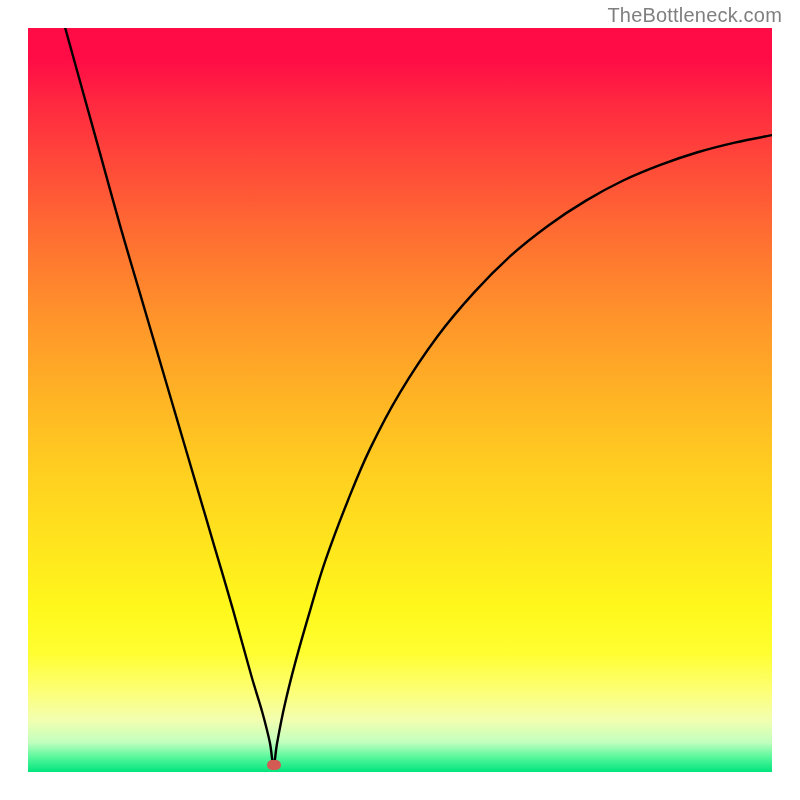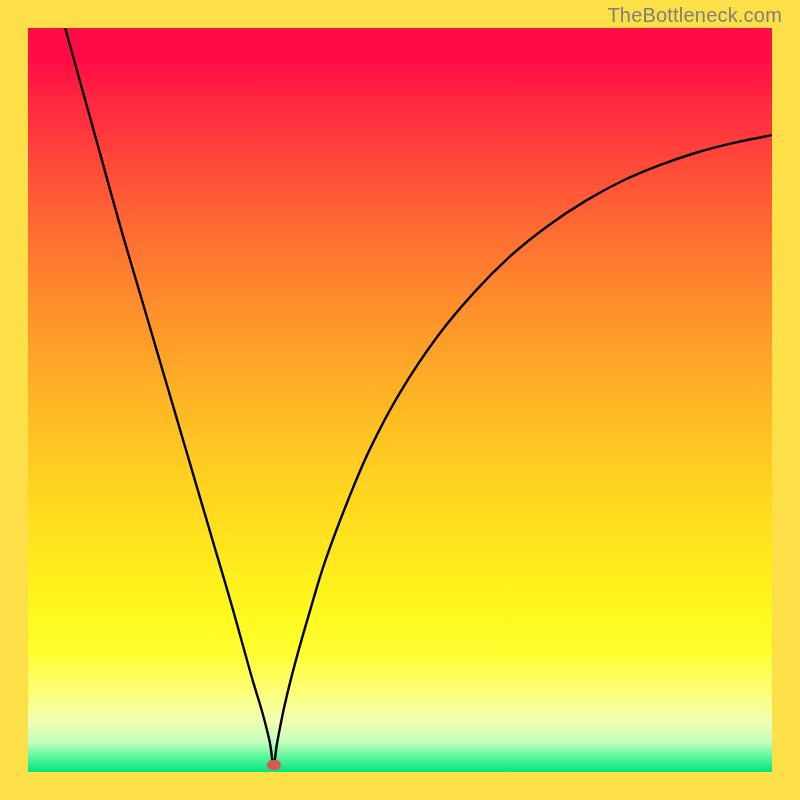--- a/index.html
+++ b/index.html
@@ -9,21 +9,21 @@
     height: 800px;
     background: #000;
     overflow: hidden;
   }
   .frame {
     position: absolute;
     top: 0;
     left: 0;
     width: 800px;
     height: 800px;
-    background: #fde047;
+    background: #ffffff;
   }
   .plot-area {
     position: absolute;
     top: 28px;
     left: 28px;
     width: 744px;
     height: 744px;
     overflow: hidden;
   }
   .gradient {

